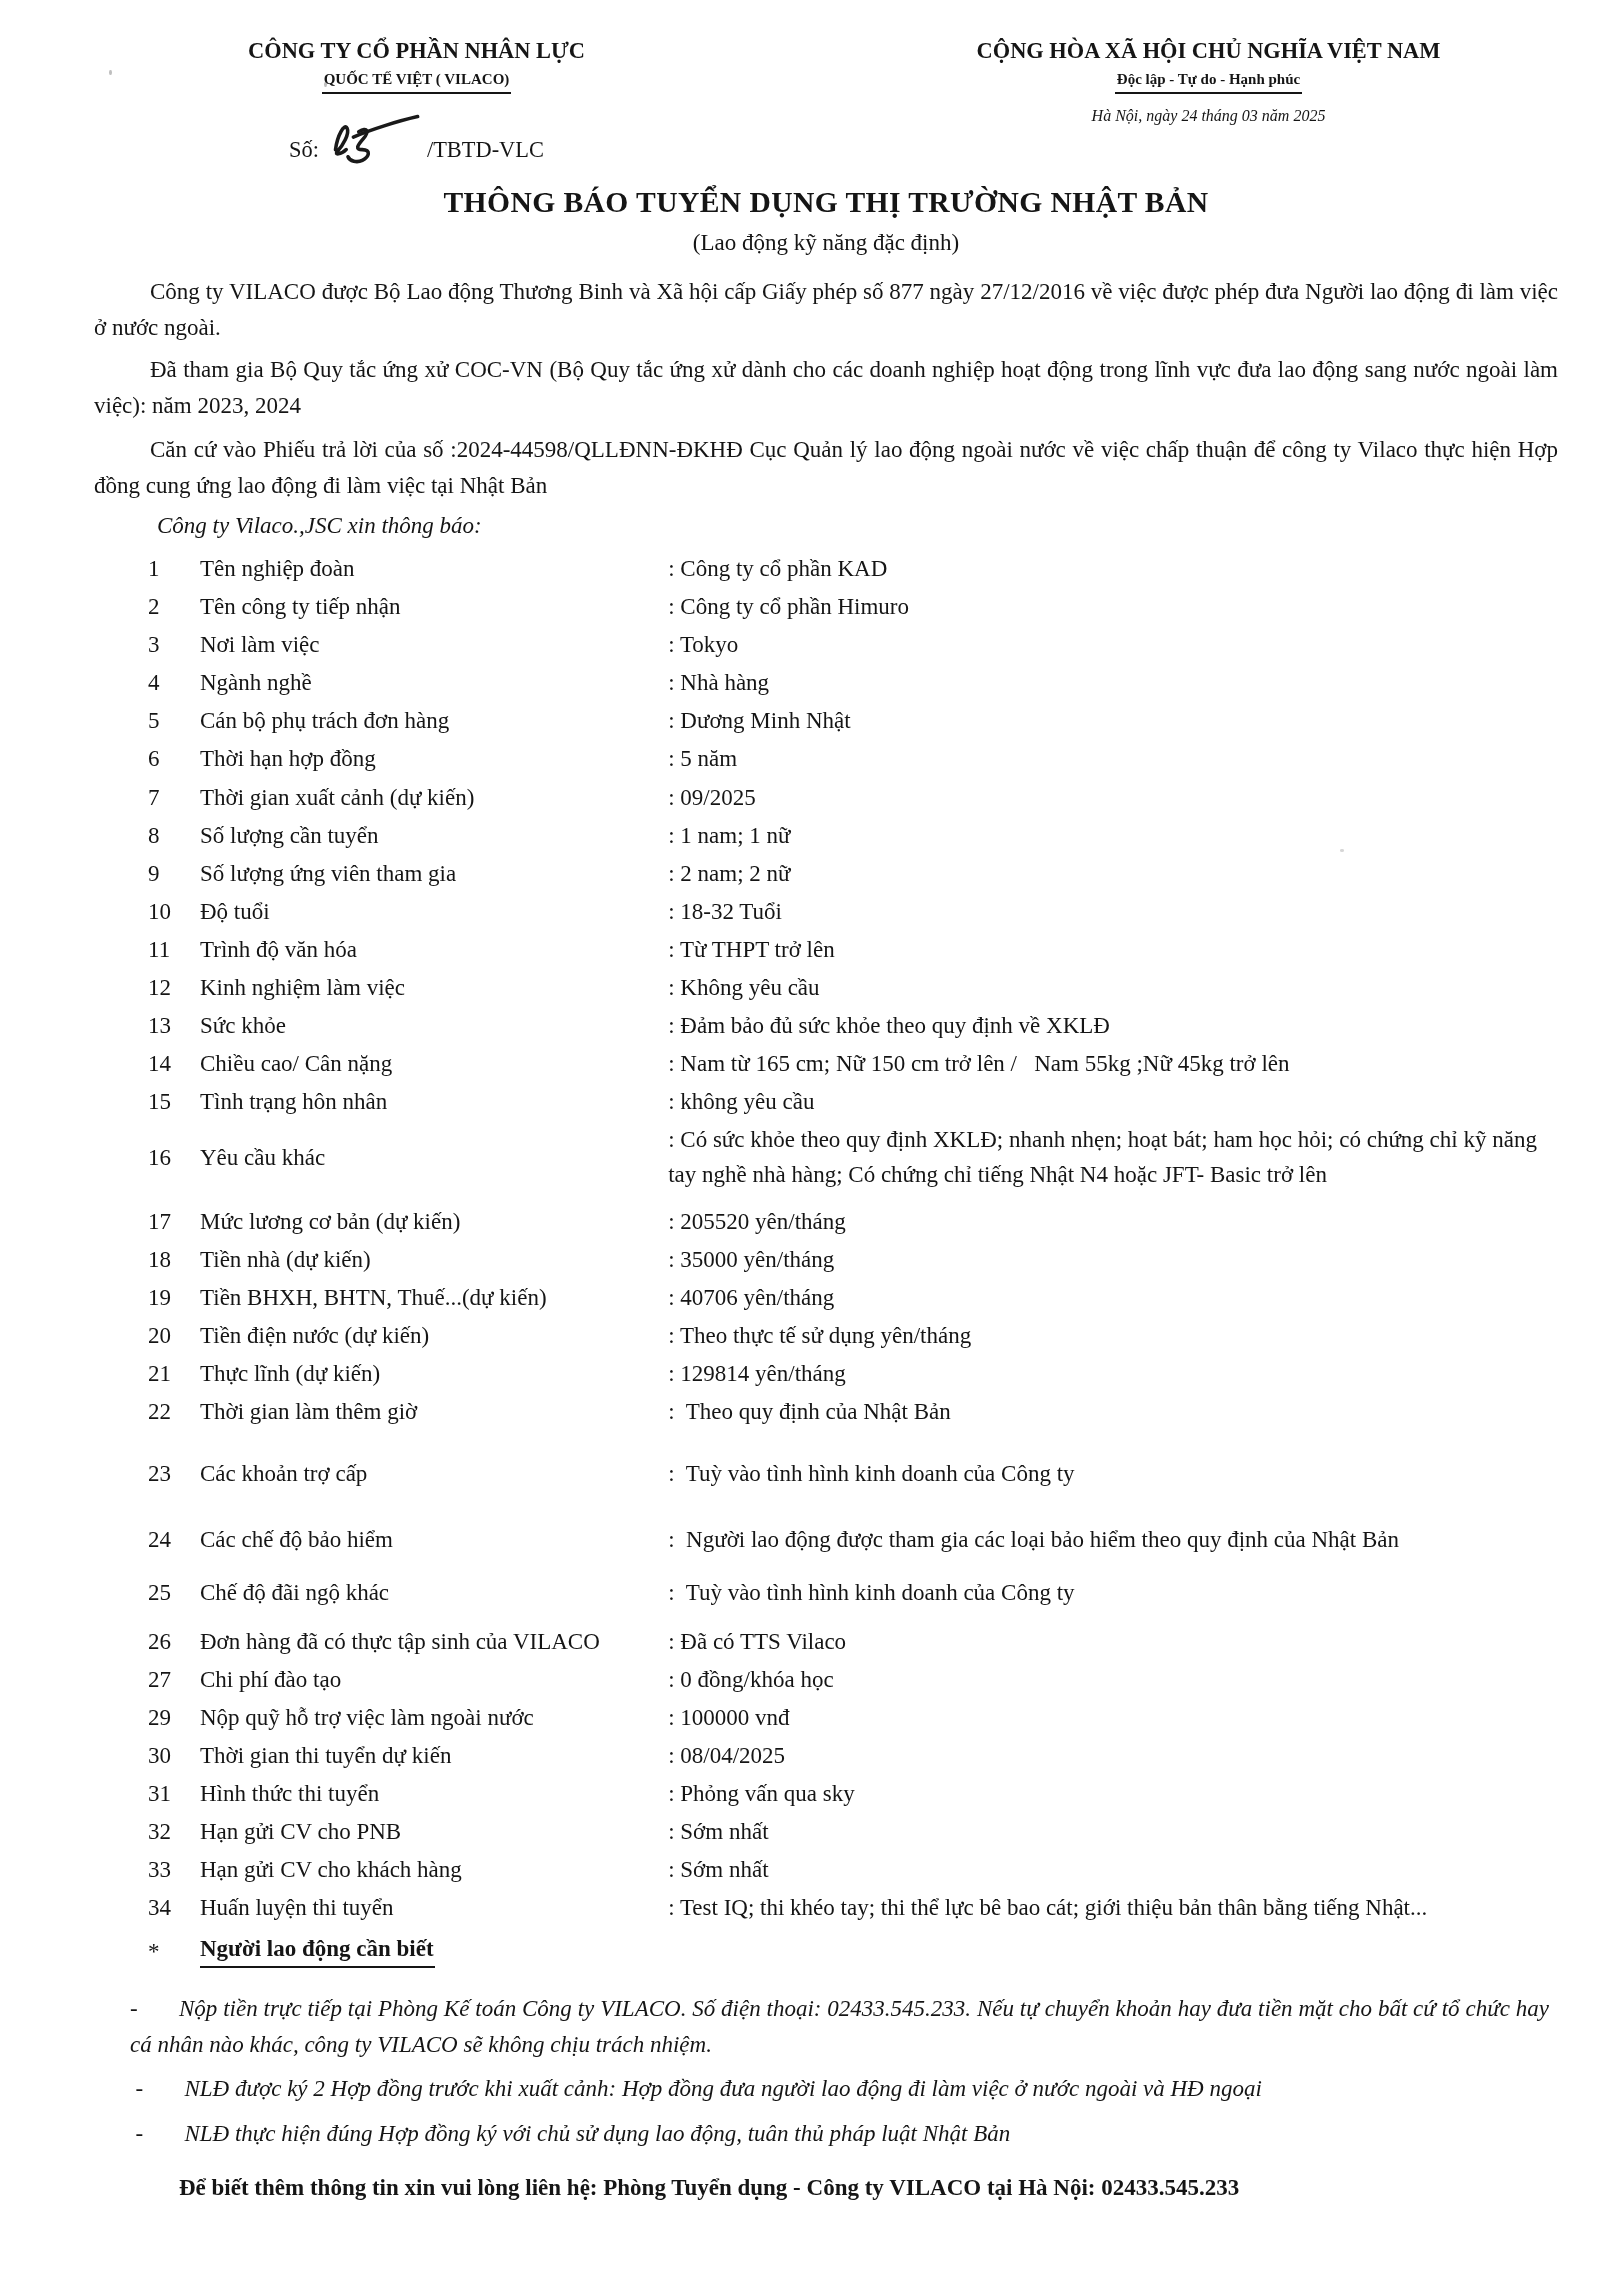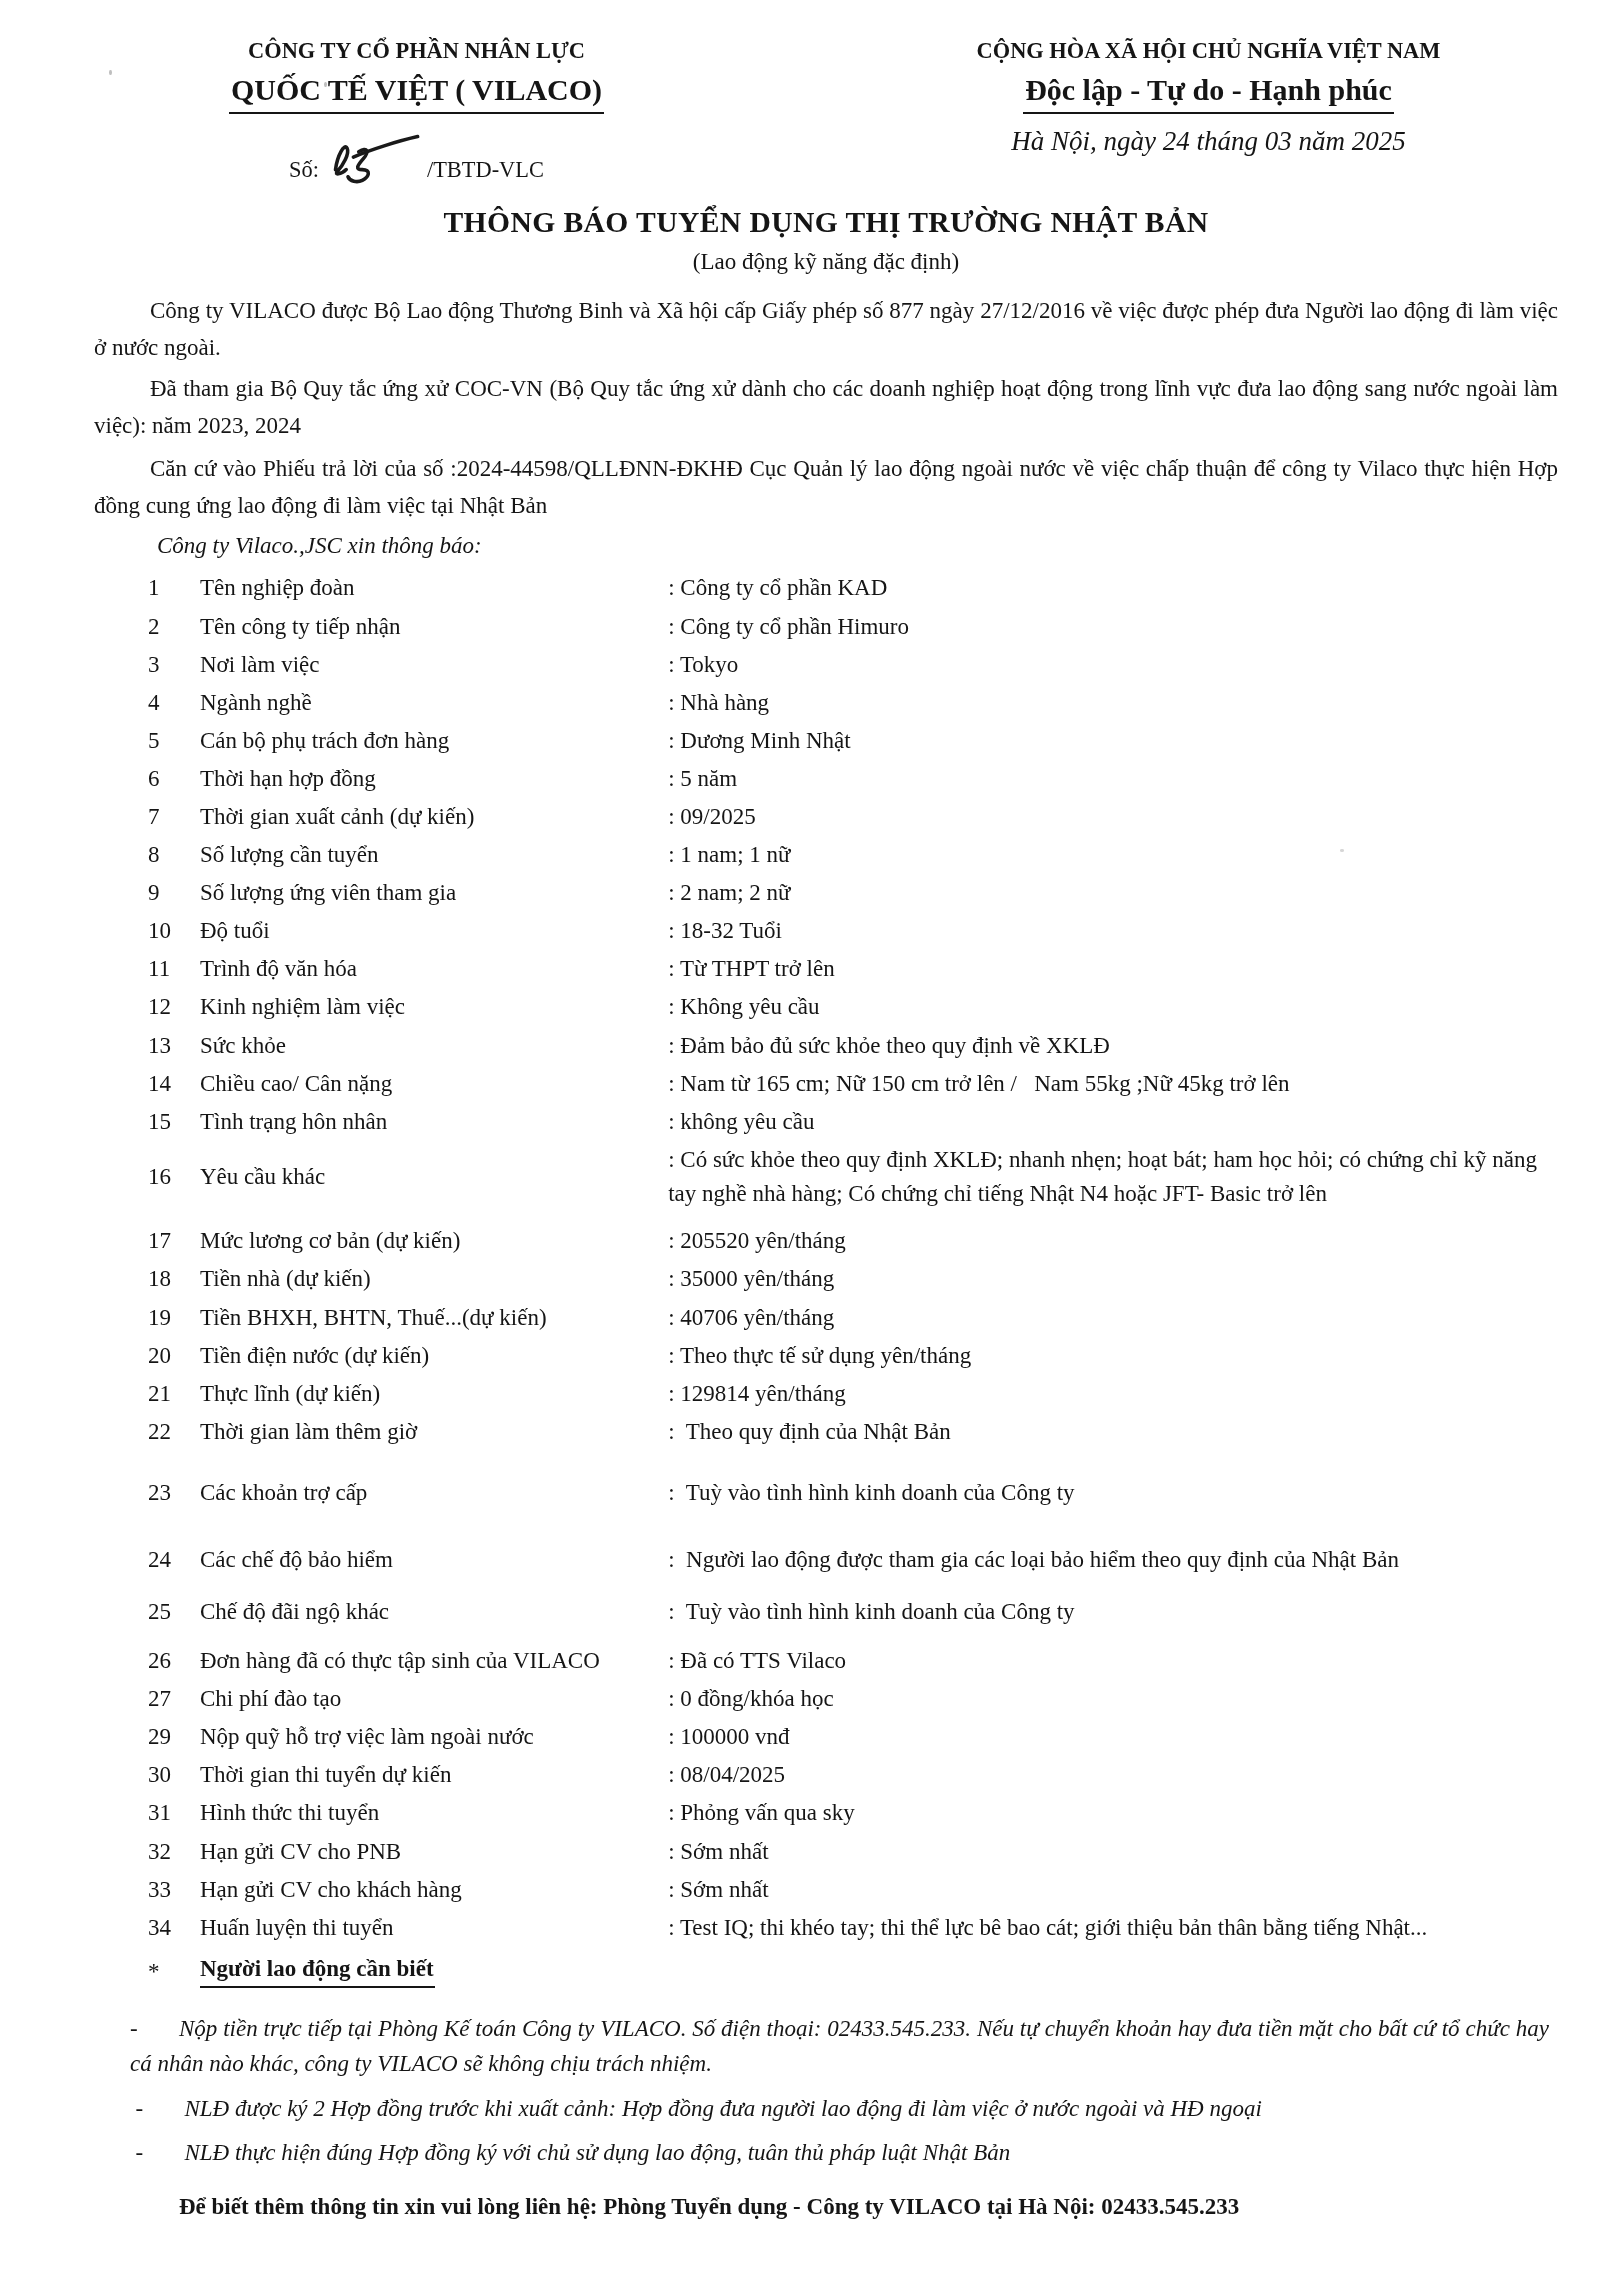--- a/index.html
+++ b/index.html
@@ -10,25 +10,25 @@
     overflow:hidden;position:relative;
   }
   .page{padding:36px 63px 0 94px;position:relative;}
 
   
   .hdr{display:flex;justify-content:space-between;align-items:flex-start;}
   .h-left{width:573px;margin-left:36px;text-align:center;}
   .h-right{width:667px;margin-right:16px;text-align:center;}
   .h-line1{font-weight:bold;font-size:22.4px;line-height:1.35;}
   .h-line2-wrap{margin-top:3.6px;}
-  .h-line2{display:inline-block;font-weight:bold;font-size:30px;
+  .h-line2{display:inline-block;font-weight:bold;font-size:15px;
     border-bottom:2.7px solid #151515;padding:0 1.8px 2.7px 1.8px;line-height:1.3;}
   .so-line{margin-top:7.2px;font-size:22.4px;display:flex;justify-content:center;align-items:flex-end;gap:4px;}
   .so-line .squiggle{position:relative;top:9px;}
-  .date-line{margin-top:12.5px;font-style:italic;font-size:27px;}
+  .date-line{margin-top:12.5px;font-style:italic;font-size:16px;}
 
   
   .title{margin-top:23px;text-align:center;font-weight:bold;font-size:29.6px;letter-spacing:0.4px;}
   .subtitle{margin-top:10.7px;text-align:center;font-size:23px;}
 
   
   .intro p{margin:0;font-size:23px;line-height:1.58;text-align:justify;text-indent:56px;}
   .intro p.p1{margin-top:18px;}
   .intro p.p2{margin-top:5.4px;}
   .intro p.p3{margin-top:7.2px;}

